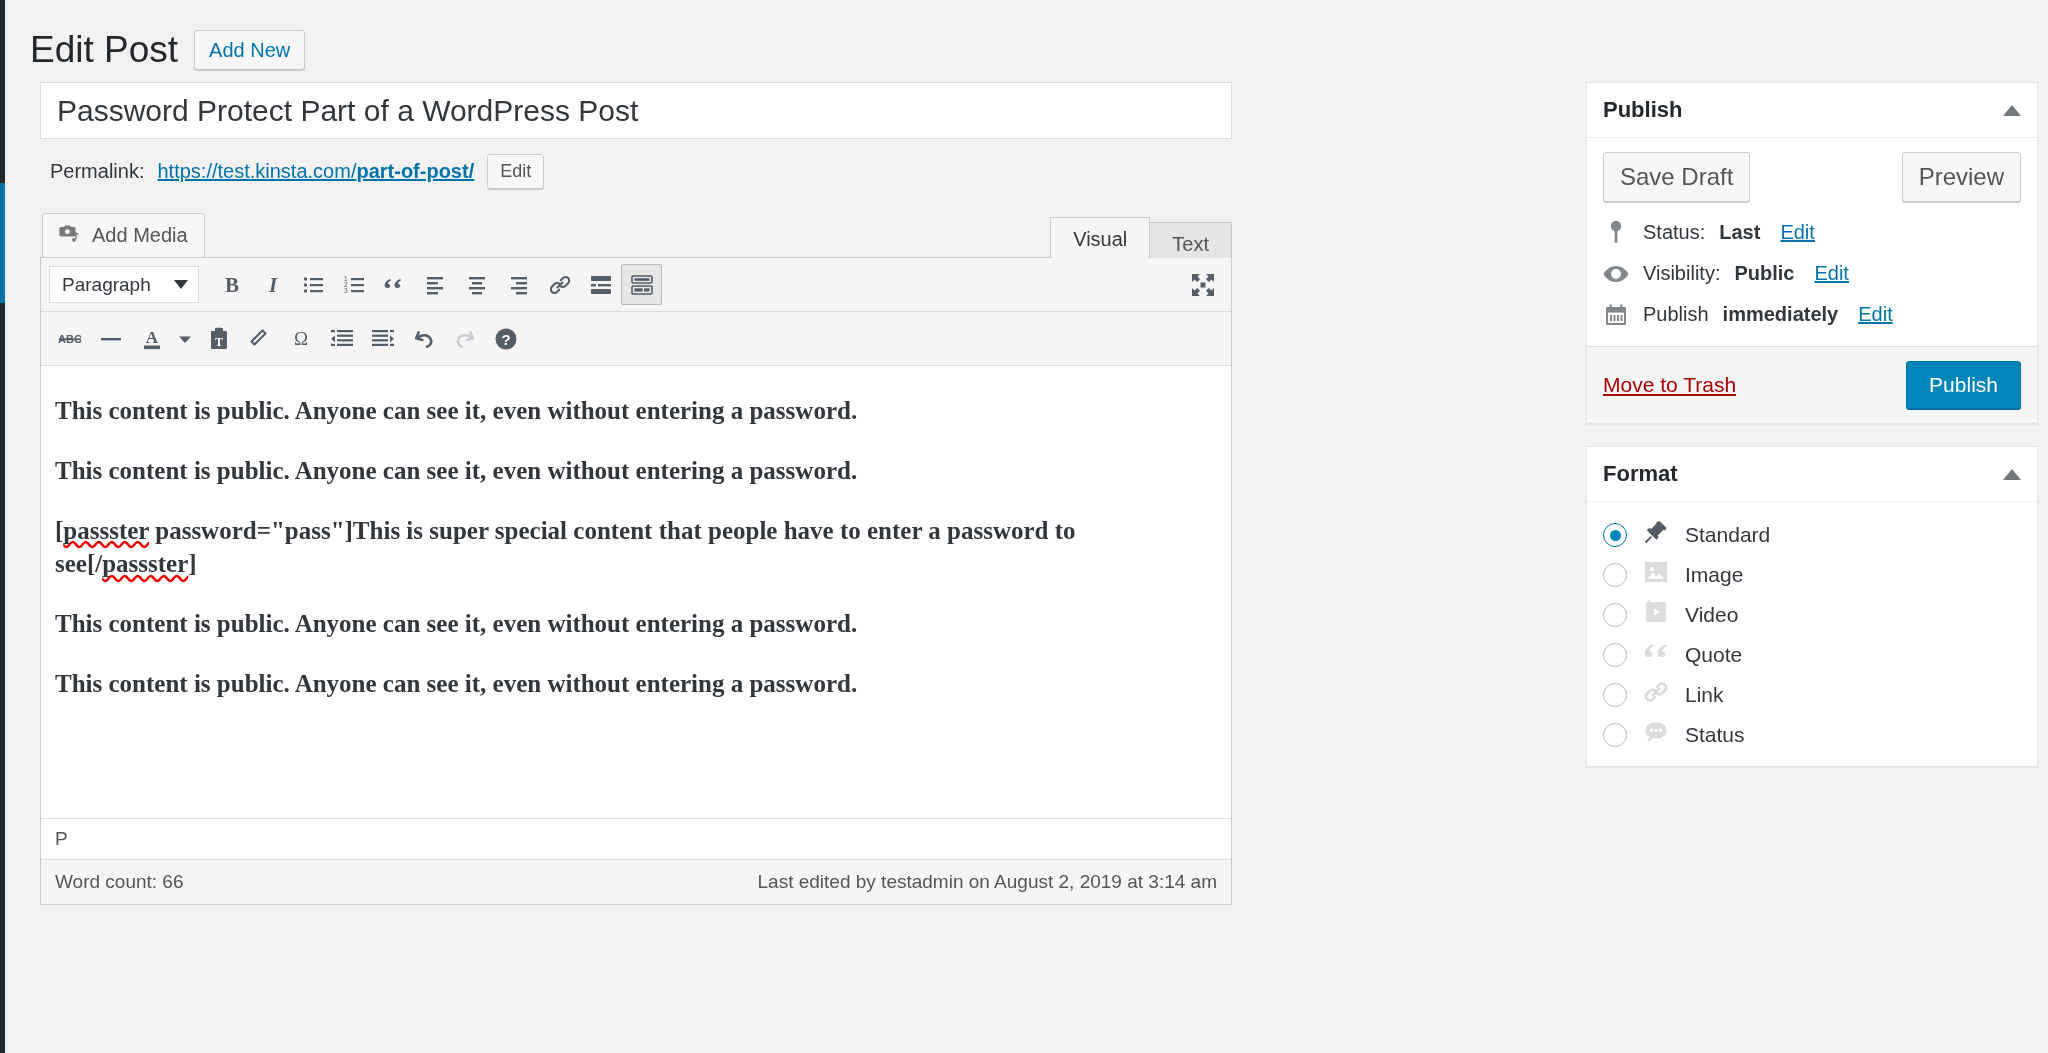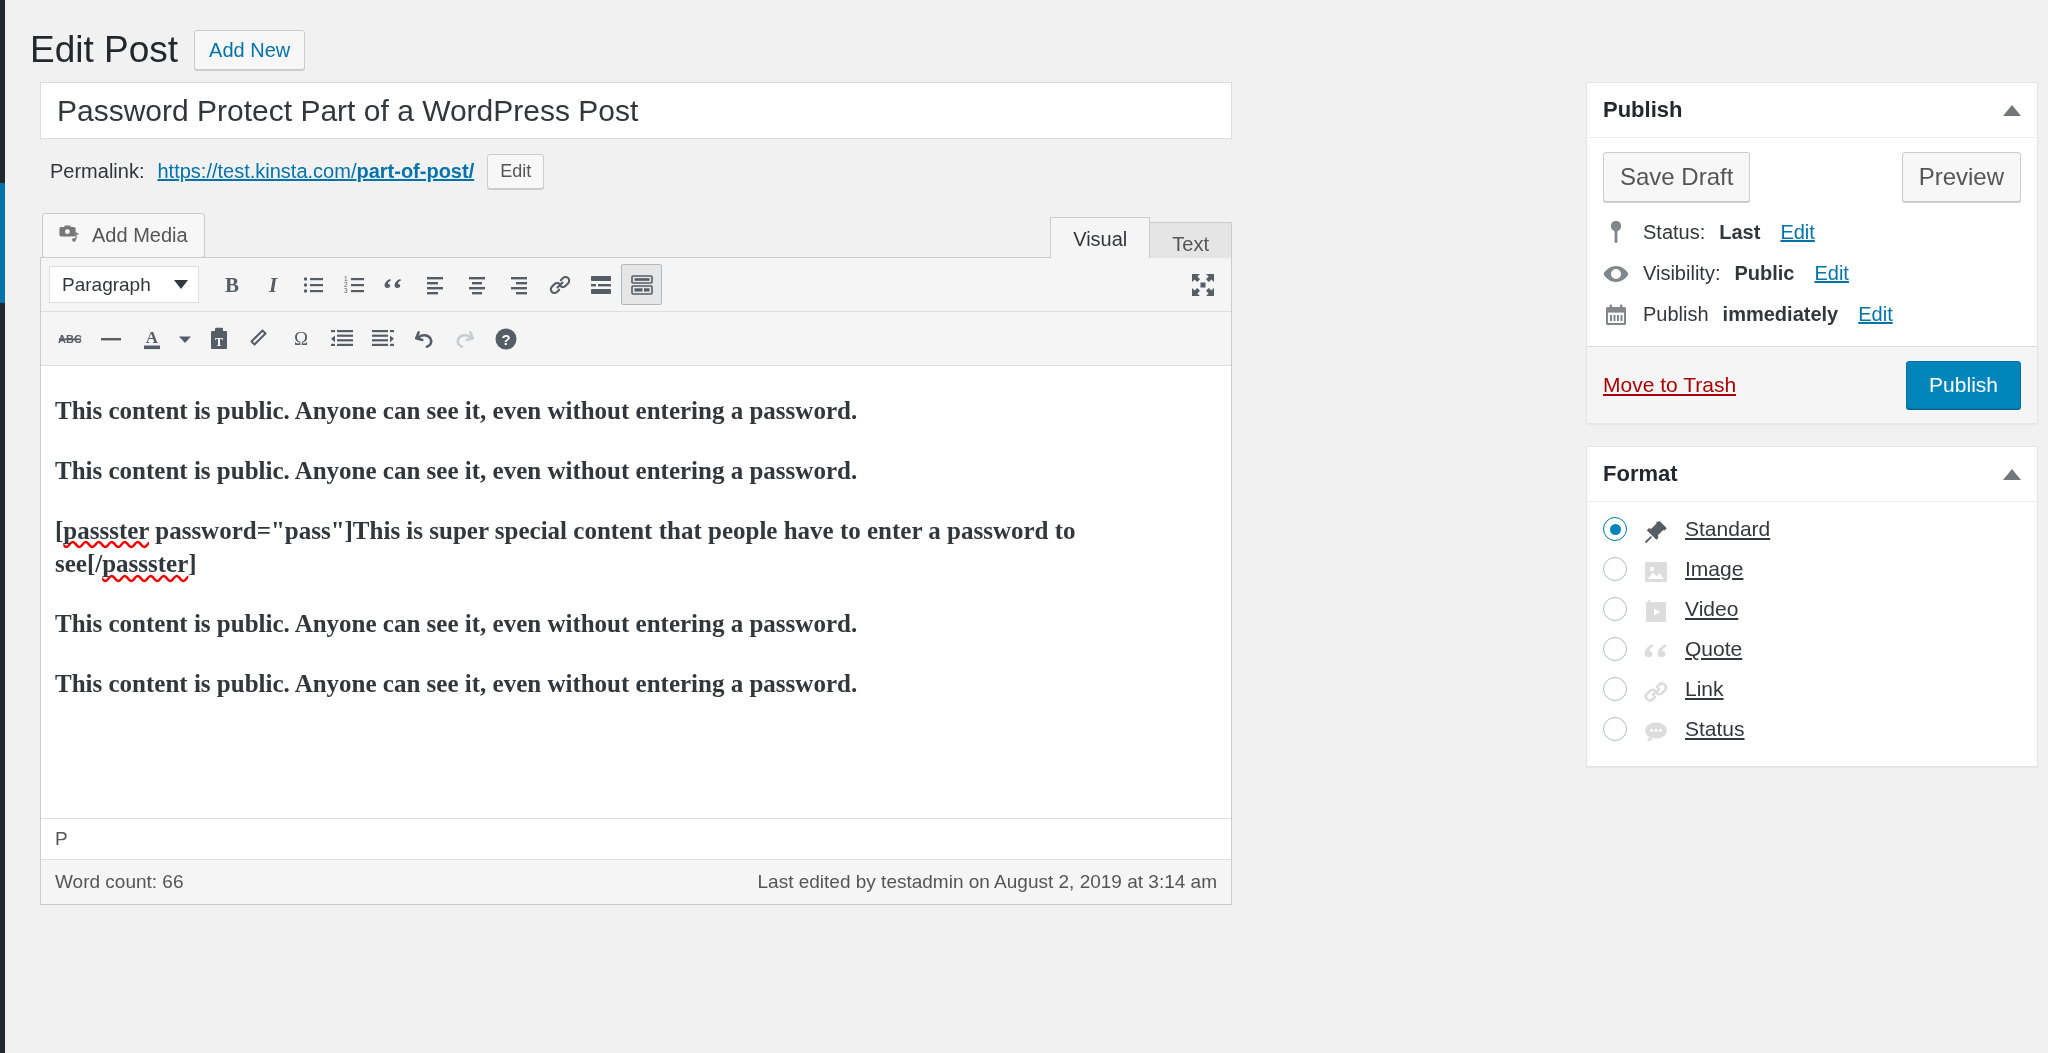--- a/index.html
+++ b/index.html
@@ -118,21 +118,21 @@
     background: #f5f5f5; border-top: 1px solid #ddd; padding: 14px 16px;
     display: flex; align-items: center; justify-content: space-between; margin-top: 16px;
   }
   .trash-link { color: #a00; text-decoration: underline; font-size: 21px; cursor: pointer; }
   .publish-btn {
     background: #0085ba; border: 1px solid #0073aa; border-radius: 3px; color: #fff;
     font-size: 21px; padding: 11px 22px; cursor: pointer; box-shadow: 0 1px 0 #006799;
   }
 
   .fmt-list { padding: 10px 16px 14px 16px; }
-  .fmt-item { display: flex; align-items: flex-start; gap: 14px; padding: 5px 0; cursor: pointer; text-decoration: underline; }
+  .fmt-item { display: flex; align-items: flex-end; gap: 14px; padding: 5px 0; cursor: pointer; }
   .radio { width: 24px; height: 24px; border: 1px solid #b4b9be; border-radius: 50%; background: #fff; flex: none; display: flex; align-items: center; justify-content: center; }
   .radio.checked { border-color: #0073aa; }
   .radio.checked::after { content: ""; width: 11px; height: 11px; border-radius: 50%; background: #0085ba; }
   .fmt-icon { width: 30px; height: 30px; display: flex; align-items: center; justify-content: center; color: #dcdcdc; flex: none; }
   .fmt-icon.dark { color: #555d66; }
   .fmt-label { font-size: 21px; color: #32373c; }
 
   .cat-body { padding: 16px; }
   .cat-stub { width: 200px; height: 34px; border: 1px solid #ddd; background: #fff; }
 </style>

